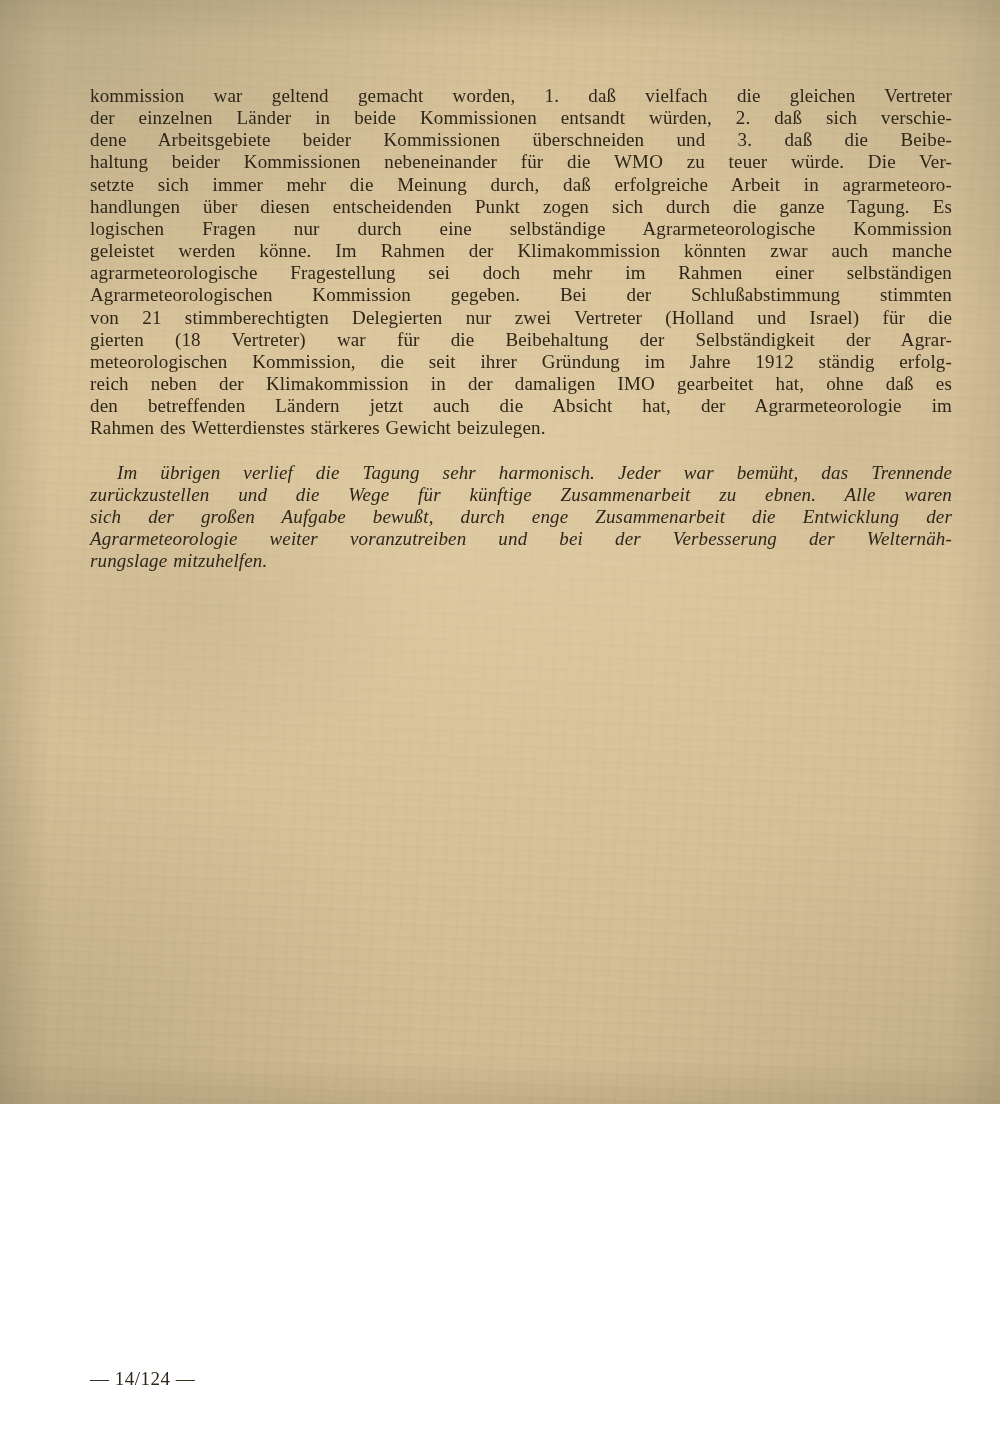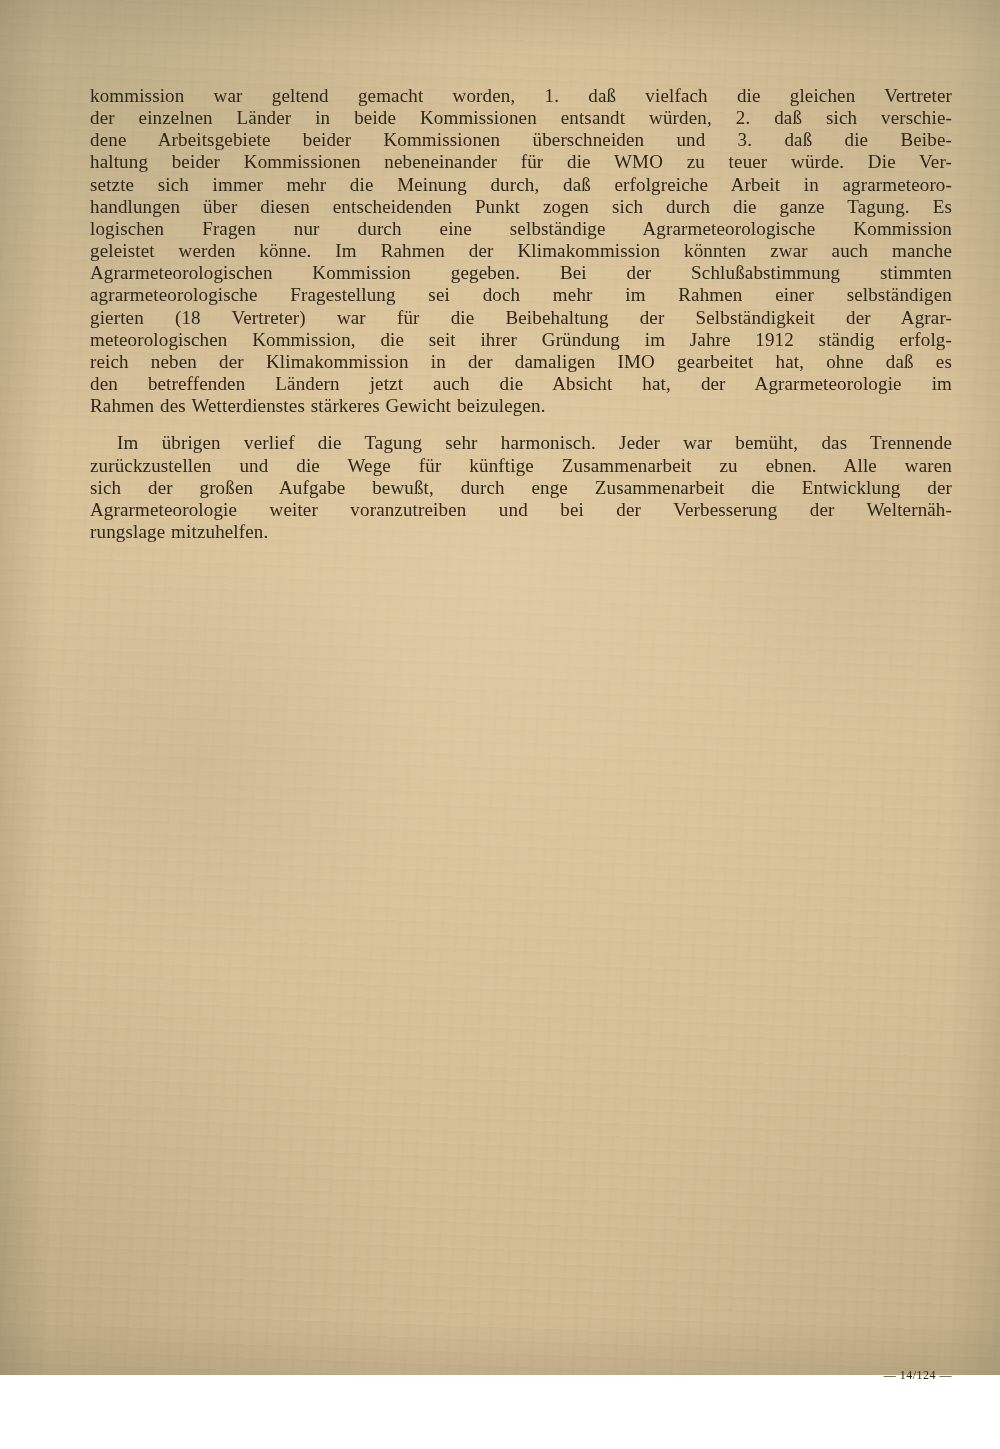--- a/index.html
+++ b/index.html
@@ -8,21 +8,21 @@
   }
   body {
     width: 1000px;
     height: 1449px;
     font-family: "Liberation Serif", "DejaVu Serif", serif;
     overflow: hidden;
   }
   .page {
     position: relative;
     width: 1000px;
-    height: 1375px;
+    height: 1104px;
     box-sizing: border-box;
     color: #2e2619;
     
     background:
       radial-gradient(ellipse 60% 40% at 8% 4%, rgba(140,140,110,0.30), rgba(0,0,0,0) 70%),
       radial-gradient(ellipse 50% 35% at 97% 6%, rgba(150,150,120,0.22), rgba(0,0,0,0) 70%),
       radial-gradient(ellipse 55% 40% at 4% 96%, rgba(145,140,105,0.25), rgba(0,0,0,0) 70%),
       radial-gradient(ellipse 55% 35% at 98% 97%, rgba(150,145,110,0.22), rgba(0,0,0,0) 70%),
       radial-gradient(ellipse 30% 20% at 20% 55%, rgba(120,110,80,0.10), rgba(0,0,0,0) 75%),
       radial-gradient(ellipse 25% 18% at 85% 40%, rgba(120,110,80,0.08), rgba(0,0,0,0) 75%),
@@ -36,21 +36,22 @@
   .text-block {
     position: absolute;
     left: 90px;
     top: 85px;
     width: 862px;
   }
   .paragraph {
     margin: 0;
   }
   .paragraph + .paragraph {
-    margin-top: 15px;
+    margin-top: 22px;
+    font-style: italic;
   }
   .line {
     font-size: 19px;
     line-height: 22.15px;
     letter-spacing: 0.15px;
     word-spacing: 1px;
     text-align: justify;
     text-align-last: justify;
     white-space: normal;
   }
@@ -58,42 +59,43 @@
     text-align-last: left;
   }
   .line.first-indent {
     text-indent: 27px;
   }
   .page-number {
     position: absolute;
     left: 90px;
     top: 1368px;
     width: 862px;
-    text-align: right;
-    font-size: 12px;
+    text-align: left;
+    font-size: 19px;
     letter-spacing: 0.5px;
     color: #2e2619;
   }
 </style>
 </head>
 <body>
 
 <div class="page">
   <div class="text-block">
       <div class="paragraph">
         <div class="line">kommission war geltend gemacht worden, 1. daß vielfach die gleichen Vertreter</div>
         <div class="line">der einzelnen Länder in beide Kommissionen entsandt würden, 2. daß sich verschie-</div>
         <div class="line">dene Arbeitsgebiete beider Kommissionen überschneiden und 3. daß die Beibe-</div>
         <div class="line">haltung beider Kommissionen nebeneinander für die WMO zu teuer würde. Die Ver-</div>
         <div class="line">setzte sich immer mehr die Meinung durch, daß erfolgreiche Arbeit in agrarmeteoro-</div>
         <div class="line">handlungen über diesen entscheidenden Punkt zogen sich durch die ganze Tagung. Es</div>
         <div class="line">logischen Fragen nur durch eine selbständige Agrarmeteorologische Kommission</div>
         <div class="line">geleistet werden könne. Im Rahmen der Klimakommission könnten zwar auch manche</div>
+        <div class="line">agrarmeteorologische Fragestellung sei doch mehr im Rahmen einer selbständigen</div>
         <div class="line">Agrarmeteorologischen Kommission gegeben. Bei der Schlußabstimmung stimmten</div>
-        <div class="line">agrarmeteorologische Fragestellung sei doch mehr im Rahmen einer selbständigen</div>
+        <div class="line">von 21 stimmberechtigten Delegierten nur zwei Vertreter (Holland und Israel) für die</div>
         <div class="line">gierten (18 Vertreter) war für die Beibehaltung der Selbständigkeit der Agrar-</div>
         <div class="line">meteorologischen Kommission, die seit ihrer Gründung im Jahre 1912 ständig erfolg-</div>
         <div class="line">reich neben der Klimakommission in der damaligen IMO gearbeitet hat, ohne daß es</div>
         <div class="line">den betreffenden Ländern jetzt auch die Absicht hat, der Agrarmeteorologie im</div>
         <div class="line last">Rahmen des Wetterdienstes stärkeres Gewicht beizulegen.</div>
       </div>
       <div class="paragraph">
         <div class="line first-indent">Im übrigen verlief die Tagung sehr harmonisch. Jeder war bemüht, das Trennende</div>
         <div class="line">zurückzustellen und die Wege für künftige Zusammenarbeit zu ebnen. Alle waren</div>
         <div class="line">sich der großen Aufgabe bewußt, durch enge Zusammenarbeit die Entwicklung der</div>

